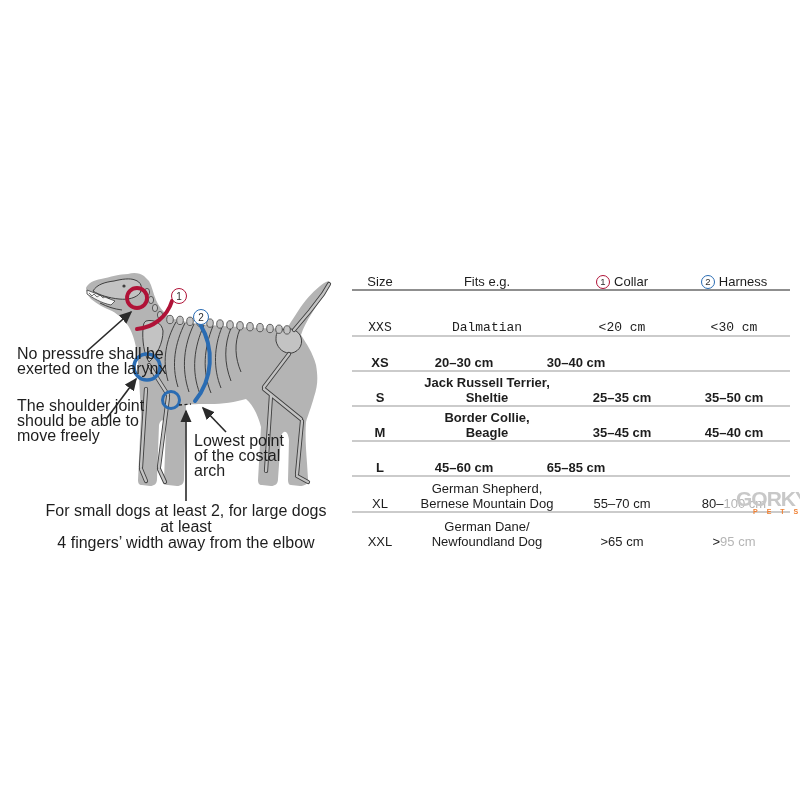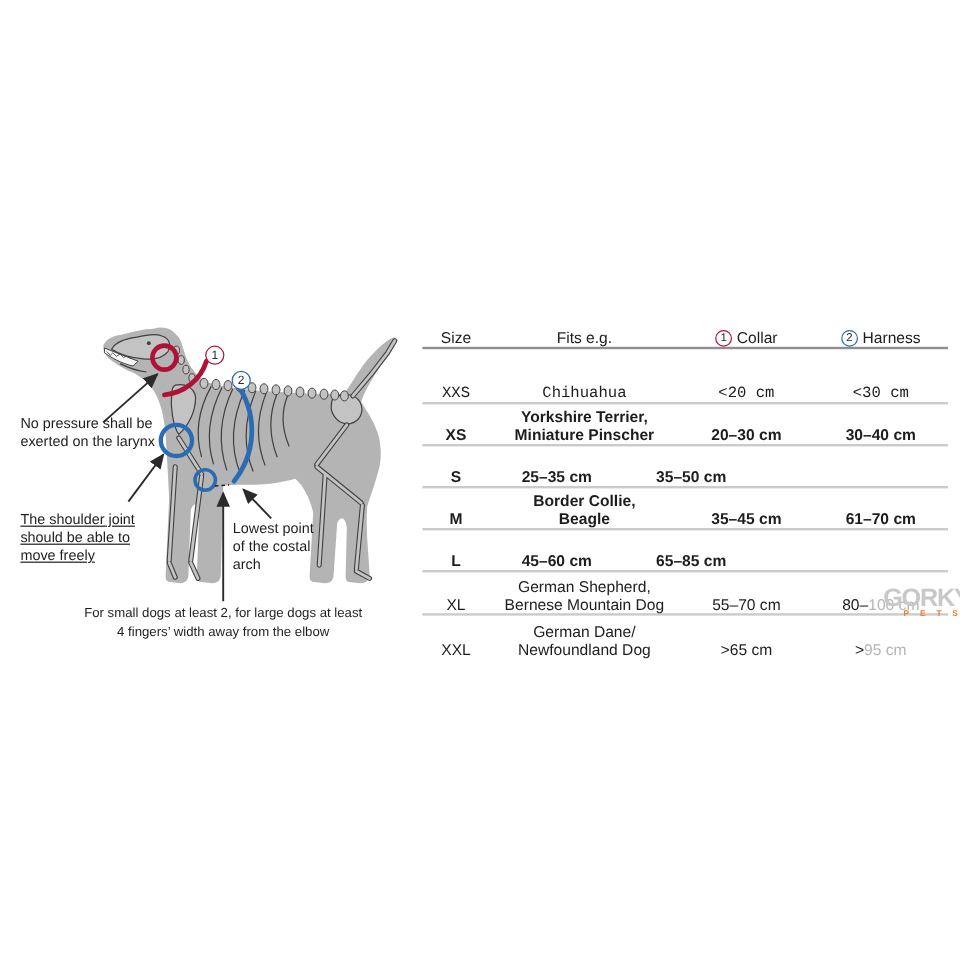--- a/index.html
+++ b/index.html
@@ -1,24 +1,24 @@
 <!DOCTYPE html>
 <html><head>
 <meta charset="utf-8">
 <style>
   html,body{margin:0;padding:0;background:#fff;}
   .canvas{position:relative;width:800px;height:800px;background:#ffffff;overflow:hidden;
           font-family:"Liberation Sans",sans-serif;color:#1e1e1e;}
   
   .fig-svg{position:absolute;left:0;top:255px;}
-  .anno{position:absolute;font-size:12px;line-height:15px;color:#1e1e1e;white-space:pre-line;}
+  .anno{position:absolute;font-size:16px;line-height:15px;color:#1e1e1e;white-space:pre-line;}
   .anno-larynx{left:17px;top:346px;}
-  .anno-shoulder{left:17px;top:426px;text-decoration:underline;}
+  .anno-shoulder{left:17px;top:398px;}
   .anno-costal{left:194px;top:433px;}
-  .anno-fingers{left:40px;top:503px;width:292px;text-align:center;font-size:11px;line-height:16px;}
+  .anno-fingers{left:40px;top:503px;width:292px;text-align:center;font-size:16px;line-height:16px;}
   .fig-badge{position:absolute;width:14px;height:14px;border-radius:50%;background:#fff;
              display:flex;align-items:center;justify-content:center;
              font-size:10px;color:#2b2b2b;border:1.6px solid;}
   .badge-1{left:171px;top:288px;border-color:#b01237;}
   .badge-2{left:193px;top:309px;border-color:#2a6cb3;}
   
   .size-table{position:absolute;left:352px;top:262px;width:438px;font-size:13px;color:#1d1d1d;}
   .t-row{display:flex;align-items:flex-end;box-sizing:border-box;border-bottom:2px solid #cbcbcb;}
   .t-head{height:29px;border-bottom:2px solid #8f8f8f;}
   .rh30{height:46px;font-family:Liberation Mono, monospace;}
@@ -184,50 +184,50 @@
       </div>
       <div class="c-harness hdr-group">
         <span class="num-badge nb-blue">2</span>
         <span>Harness</span>
       </div>
     </div>
 
     <div class="t-row rh30">
       <div class="c-size">XXS</div>
       <div class="c-fits">
-          <div>Chihuahua</div>
+          <div>Dalmatian</div>
         </div>
       <div class="c-collar">&lt;20 cm</div>
       <div class="c-harness"><span>&lt;30 cm</span><span class="faded"></span></div>
     </div>
 
     <div class="t-row rh35">
       <div class="c-size">XS</div>
-      <div class="c-fits">
-          <div>Yorkshire Terrier,</div>
-          <div>Miniature Pinscher</div>
-        </div>
       <div class="c-collar">20–30 cm</div>
       <div class="c-harness"><span>30–40 cm</span><span class="faded"></span></div>
     </div>
 
     <div class="t-row rh35">
       <div class="c-size">S</div>
+      <div class="c-fits">
+          <div>Jack Russell Terrier,</div>
+          <div>Sheltie</div>
+        </div>
       <div class="c-collar">25–35 cm</div>
       <div class="c-harness"><span>35–50 cm</span><span class="faded"></span></div>
     </div>
 
     <div class="t-row rh35">
       <div class="c-size">M</div>
       <div class="c-fits">
           <div>Border Collie,</div>
           <div>Beagle</div>
         </div>
       <div class="c-collar">35–45 cm</div>
-      <div class="c-harness"><span>61–70 cm</span><span class="faded"></span></div>
+      <div class="c-harness"><span>45–40 cm</span><span class="faded"></span></div>
     </div>
 
     <div class="t-row rh35">
       <div class="c-size">L</div>
       <div class="c-collar">45–60 cm</div>
       <div class="c-harness"><span>65–85 cm</span><span class="faded"></span></div>
     </div>
 
     <div class="t-row rh36">
       <div class="c-size">XL</div>

